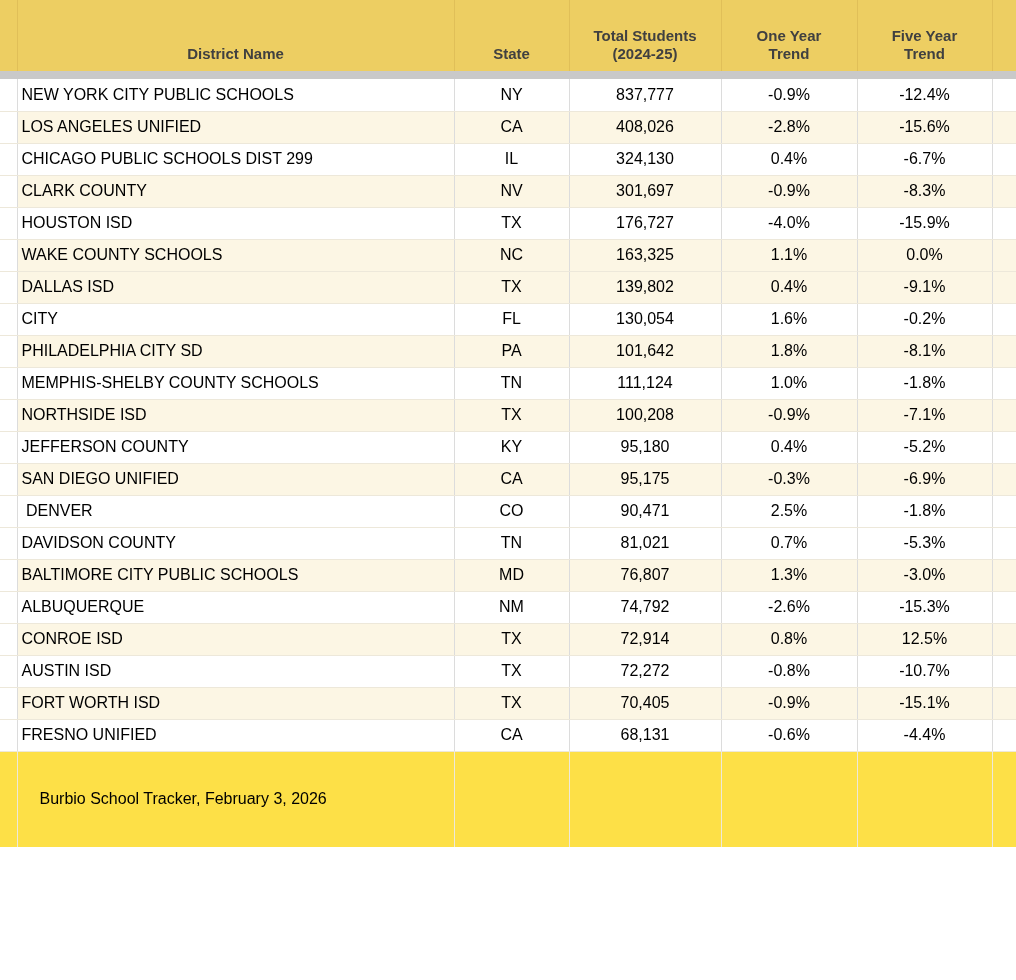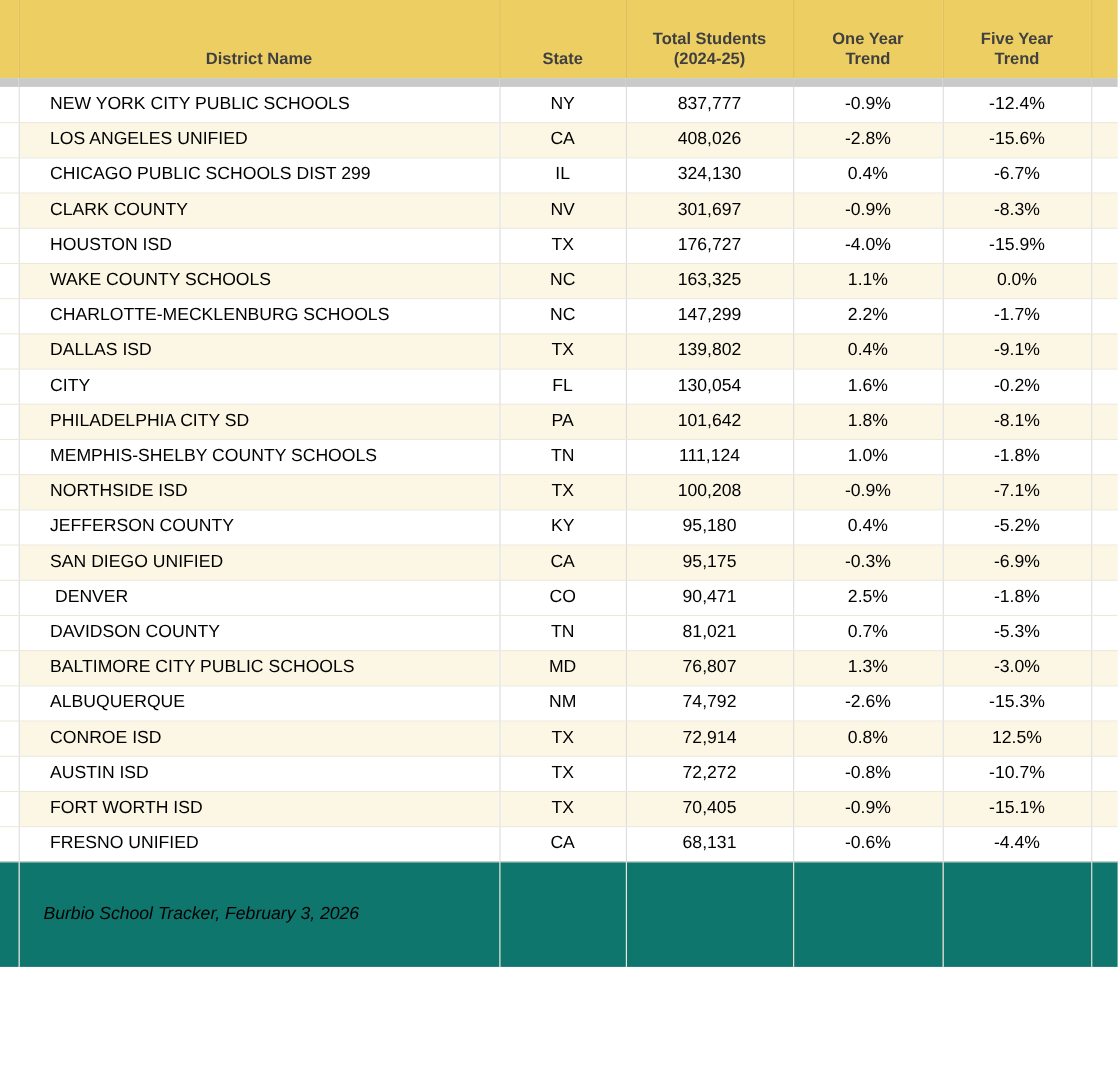--- a/index.html
+++ b/index.html
@@ -87,46 +87,45 @@
     padding: 0;
     background: #ffffff;
     border-right: 1px solid #DCDCDC;
   }
   tr.data-row td.tail-cell {
     padding: 0;
     border-right: none;
   }
   tr.data-row td.district-cell {
     text-align: left;
-    padding-left: 28px;
+    padding-left: 4px;
     white-space: pre;
   }
   tr.data-row td.state-cell,
   tr.data-row td.total-cell,
   tr.data-row td.oneyear-cell,
   tr.data-row td.fiveyear-cell {
     text-align: center;
   }
 
   tr.data-row.row-white td { background: #FFFFFF; }
   tr.data-row.row-white td.gutter-cell { background: #FFFFFF; }
   tr.data-row.row-tint  td { background: #FCF6E4; }
   tr.data-row.row-tint  td.gutter-cell { background: #FFFFFF; }
 
   
   tr.footer-row td {
     height: 96px;
     box-sizing: border-box;
-    background: #0f766e;
+    background: #fde047;
     border-right: 1px solid #EDE8DA;
     border-bottom: none;
     padding: 0 10px;
     vertical-align: middle;
     font-size: 16px;
-    font-style: italic;
     color: #000000;
     white-space: nowrap;
   }
   tr.footer-row td.gutter-cell { padding: 0; border-right: 1px solid #EDE8DA; }
   tr.footer-row td.tail-cell   { padding: 0; border-right: none; }
   tr.footer-row td.source-cell {
     padding-left: 22px;
     text-align: left;
   }
 </style>
@@ -228,29 +227,20 @@
         </tr>
         <tr class="data-row row-tint">
           <td class="gutter-cell"></td>
           <td class="district-cell">WAKE COUNTY SCHOOLS</td>
           <td class="state-cell">NC</td>
           <td class="total-cell">163,325</td>
           <td class="oneyear-cell">1.1%</td>
           <td class="fiveyear-cell">0.0%</td>
           <td class="tail-cell"></td>
         </tr>
-        <tr class="data-row row-white">
-          <td class="gutter-cell"></td>
-          <td class="district-cell">CHARLOTTE-MECKLENBURG SCHOOLS</td>
-          <td class="state-cell">NC</td>
-          <td class="total-cell">147,299</td>
-          <td class="oneyear-cell">2.2%</td>
-          <td class="fiveyear-cell">-1.7%</td>
-          <td class="tail-cell"></td>
-        </tr>
         <tr class="data-row row-tint">
           <td class="gutter-cell"></td>
           <td class="district-cell">DALLAS ISD</td>
           <td class="state-cell">TX</td>
           <td class="total-cell">139,802</td>
           <td class="oneyear-cell">0.4%</td>
           <td class="fiveyear-cell">-9.1%</td>
           <td class="tail-cell"></td>
         </tr>
         <tr class="data-row row-white">

